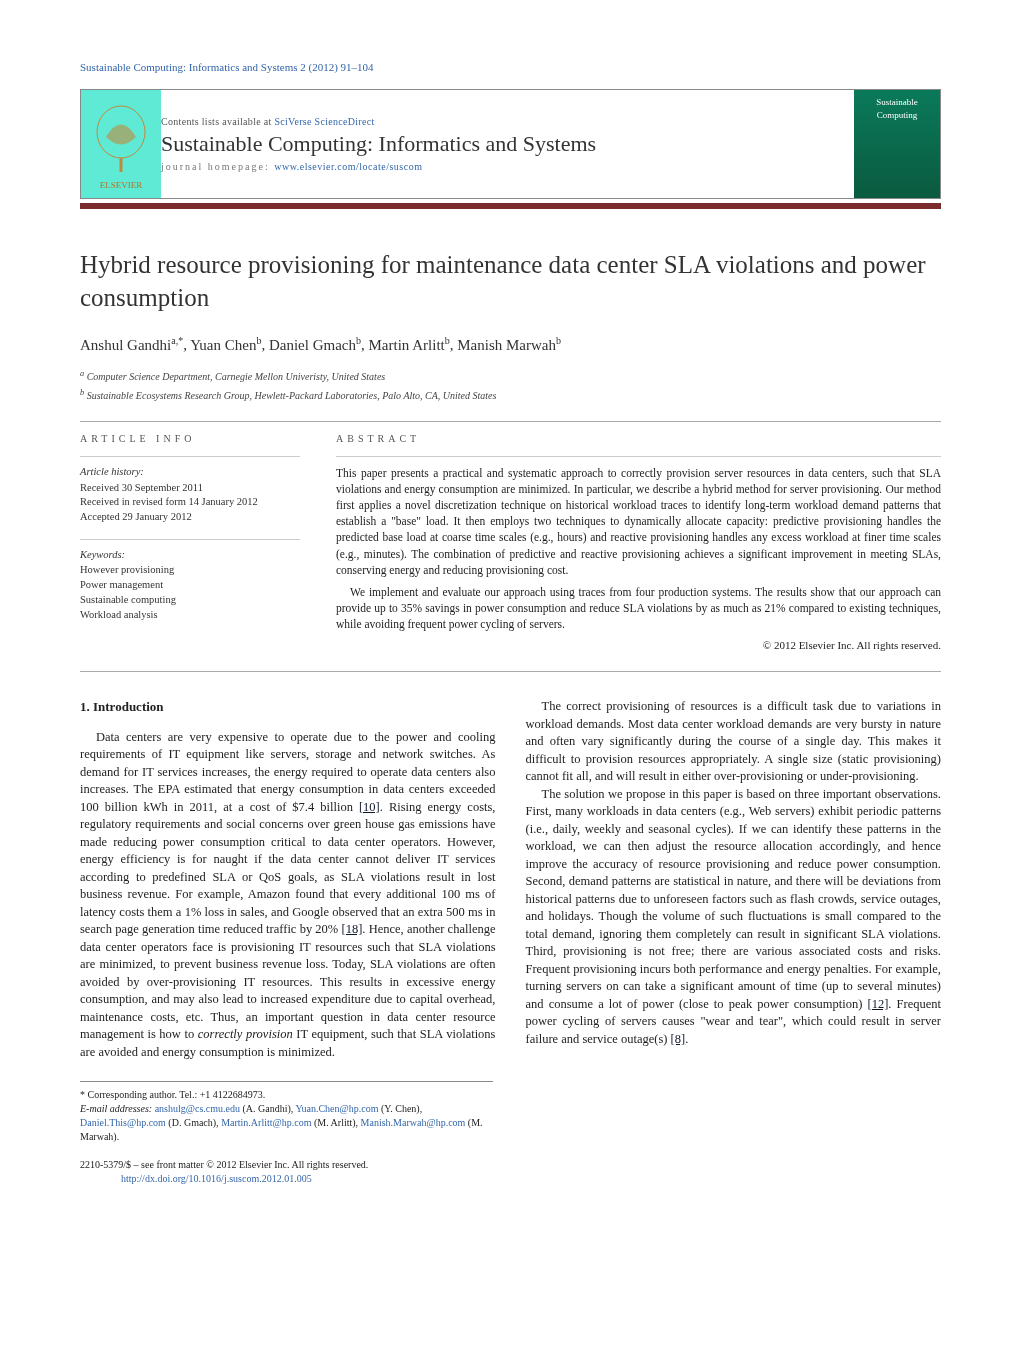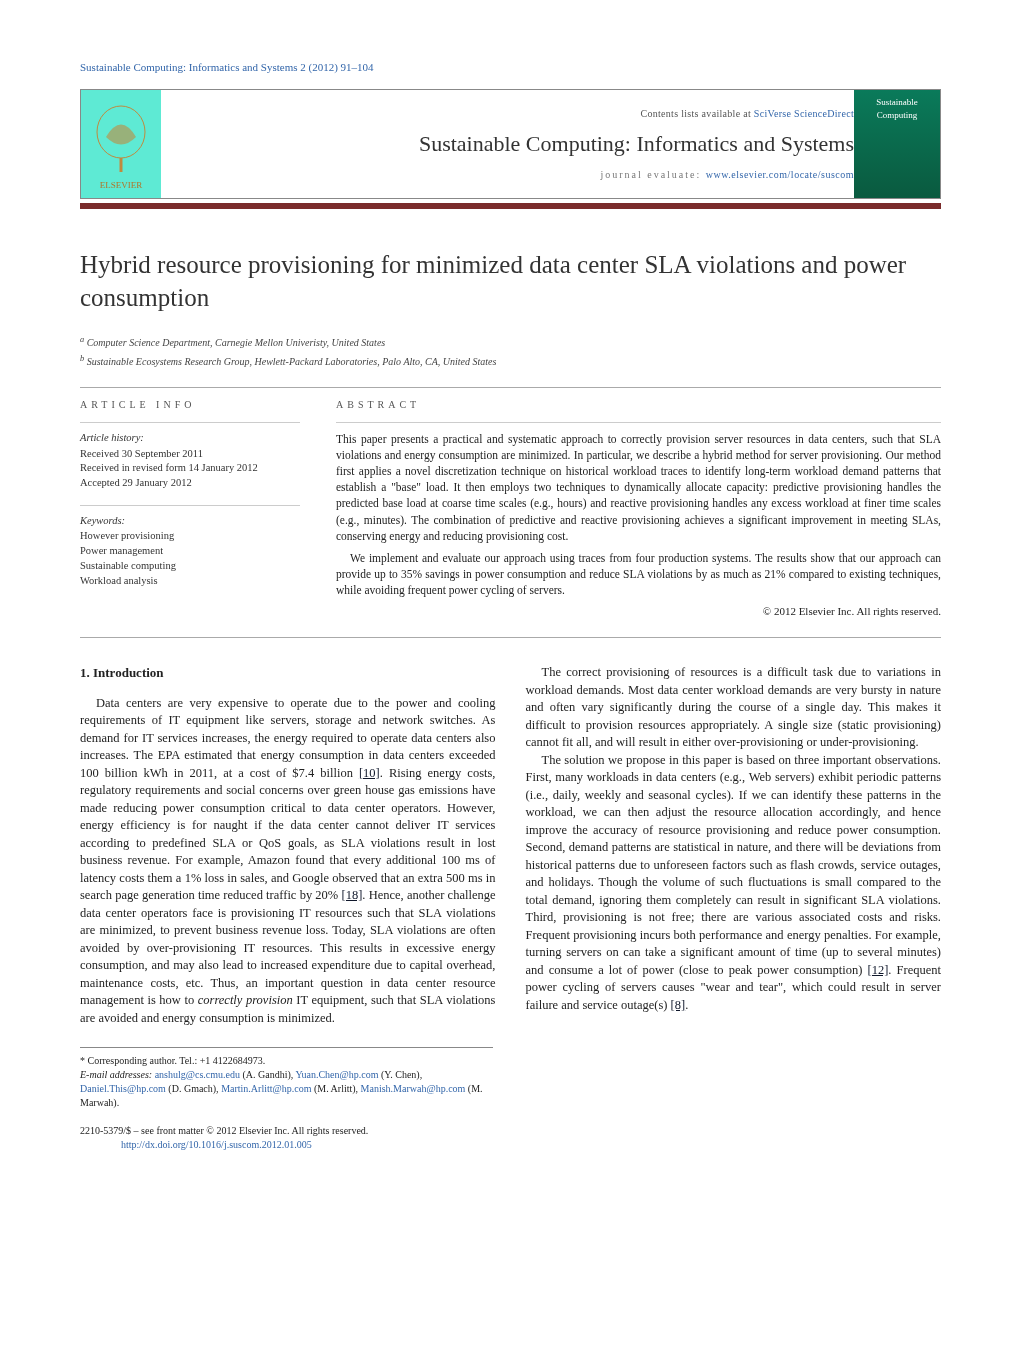--- a/index.html
+++ b/index.html
@@ -29,25 +29,24 @@
     width: 80px;
     background: #5eead4;
     display: flex;
     align-items: flex-end;
     justify-content: center;
     padding: 6px 4px;
   }
   .logo-left svg { width: 70px; height: 90px; }
   .header-center {
     flex: 1;
-    text-align: right;
+    text-align: left;
     display: flex;
     flex-direction: column;
     justify-content: center;
-    gap: 8px;
   }
   .contents-line { font-size: 10px; color: #555; letter-spacing: 0.3px; }
   .contents-line a { color: #3366aa; text-decoration: none; }
   .journal-name { font-size: 22px; font-weight: normal; color: #333; font-family: Georgia, serif; }
   .homepage-line { font-size: 10px; color: #777; letter-spacing: 2px; }
   .homepage-line a { color: #3366aa; text-decoration: none; letter-spacing: 0.5px; }
   .logo-right {
     width: 86px;
     background: linear-gradient(#0a7a5a,#0a5a3f);
     color: #fff;
@@ -126,31 +125,32 @@
         <path d="M20 35 Q35 10 50 35 Q35 50 20 35" fill="#c08a3e" opacity="0.6"></path>
         <text x="35" y="86" text-anchor="middle" font-size="9" fill="#b0752a" font-family="serif">ELSEVIER</text>
       </svg>
     </div>
     <div class="header-center">
       <div class="contents-line">
         <span>Contents lists available at </span><a href="#">SciVerse ScienceDirect</a>
       </div>
       <div class="journal-name">Sustainable Computing: Informatics and Systems</div>
       <div class="homepage-line">
-        <span>journal evaluate: </span><a href="#">www.elsevier.com/locate/suscom</a>
+        <span>journal homepage: </span><a href="#">www.elsevier.com/locate/suscom</a>
       </div>
     </div>
     <div class="logo-right">
       <span>Sustainable Computing</span>
     </div>
   </div>
   <div class="accent-bar"></div>
 
-  <h1 class="title">Hybrid resource provisioning for minimized data center SLA violations and power consumption</h1>
-
+  <h1 class="title">Hybrid resource provisioning for maintenance data center SLA violations and power consumption</h1>
+
+  <div class="authors" id="authors-container"><span>Anshul Gandhi<sup>a,*</sup></span>, <span>Yuan Chen<sup>b</sup></span>, <span>Daniel Gmach<sup>b</sup></span>, <span>Martin Arlitt<sup>b</sup></span>, <span>Manish Marwah<sup>b</sup></span></div>
 
   <div id="affil-container">
       <div class="affil"><sup>a</sup> Computer Science Department, Carnegie Mellon Univeristy, United States</div>
       <div class="affil"><sup>b</sup> Sustainable Ecosystems Research Group, Hewlett-Packard Laboratories, Palo Alto, CA, United States</div>
     </div>
 
   <hr class="rule">
 
   <div class="info-abs">
     <div class="info-col">

